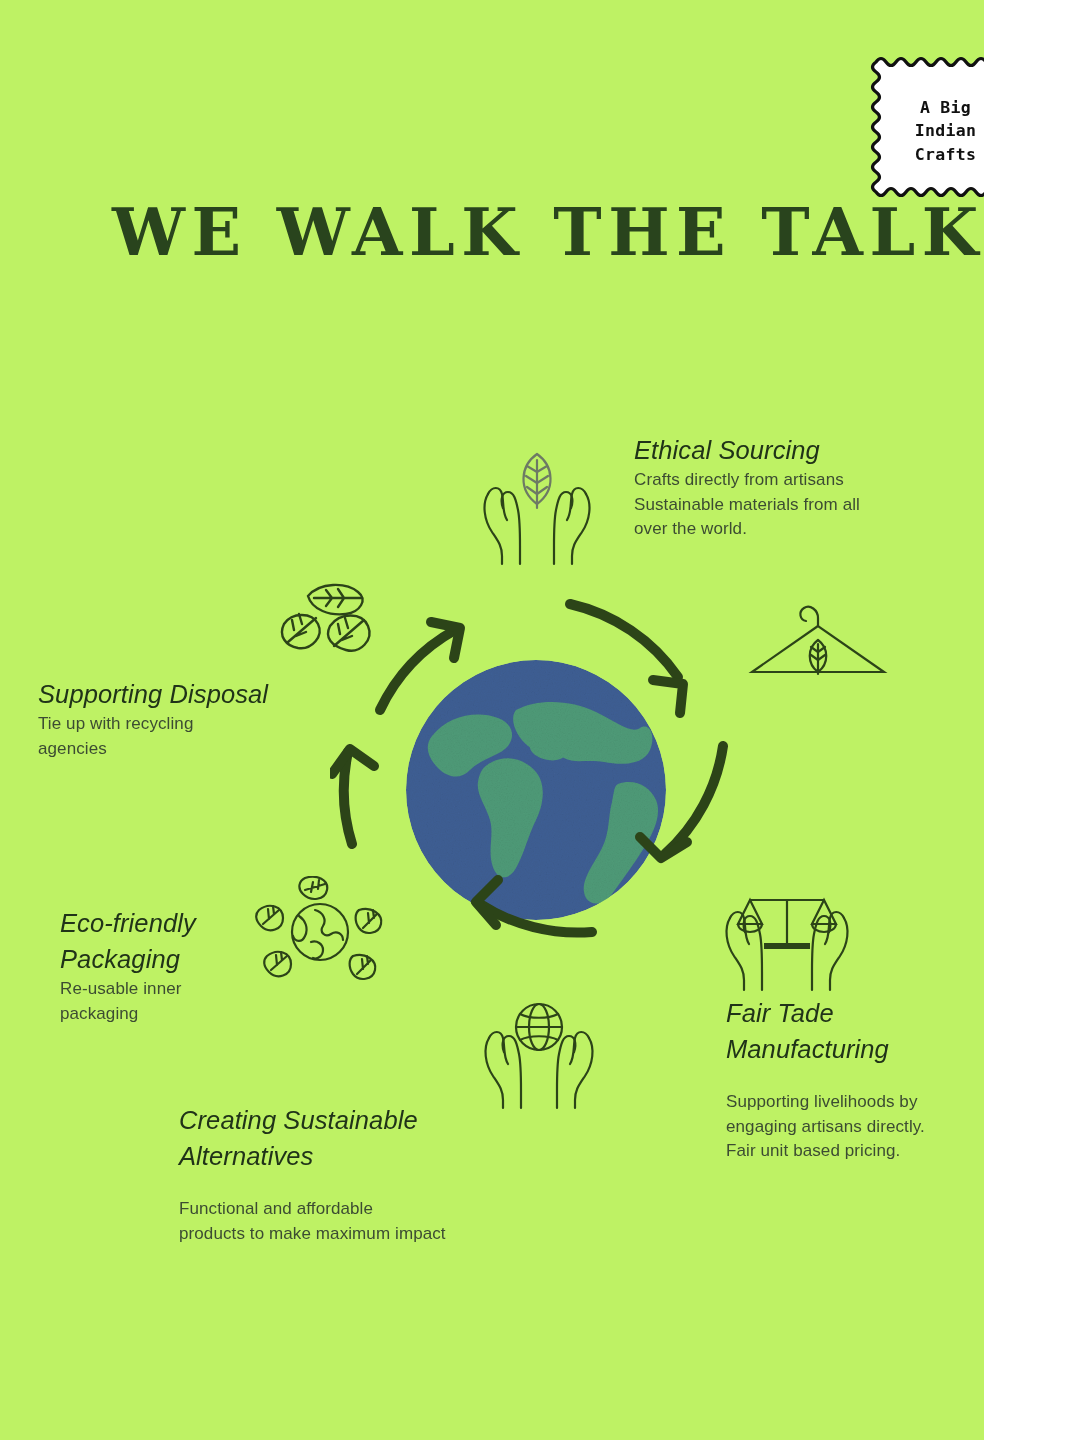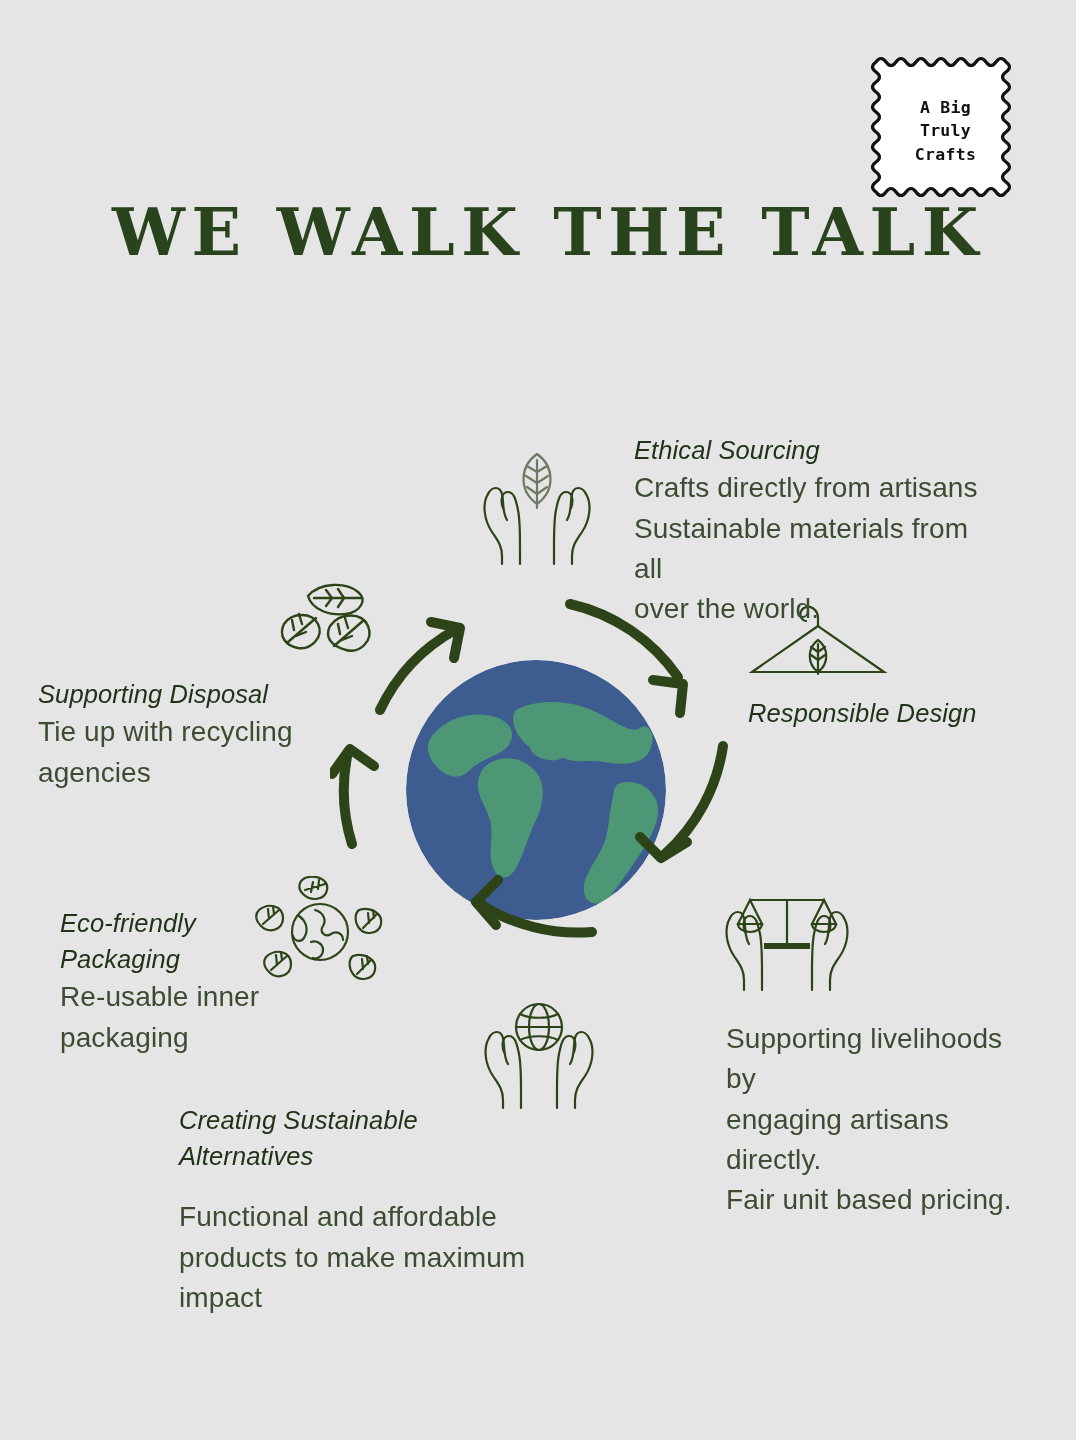--- a/index.html
+++ b/index.html
@@ -5,23 +5,23 @@
   html, body {
     margin: 0;
     padding: 0;
     background: #ffffff;
   }
   body {
     font-family: "Liberation Sans", sans-serif;
   }
   #page {
     position: relative;
-    width: 1076px;
+    width: 984px;
     height: 1440px;
-    background: #e5e5e5;
+    background: #bef264;
     overflow: hidden;
   }
 
   
   .logo-stamp {
     position: absolute;
     left: 868px;
     top: 52px;
     width: 155px;
     height: 158px;
@@ -100,21 +100,21 @@
     font-size: 25.5px;
     font-weight: normal;
     color: #203318;
     line-height: 1.42;
     white-space: pre-line;
     letter-spacing: 0.1px;
     font-style: italic;
   }
   .block .body {
     font-family: "Liberation Sans", sans-serif;
-    font-size: 28px;
+    font-size: 17px;
     font-weight: normal;
     color: #3c4c32;
     line-height: 1.44;
     white-space: pre-line;
     letter-spacing: 0.1px;
   }
   .block .body.gap { margin-top: 23px; }
 
   
   #blk-ethical      { left: 634px; top: 432px; width: 360px; }
@@ -143,21 +143,21 @@
                q7,5 0,10
                q-5,7 -10,0 q-5,-7 -10,0 q-5,7 -10,0 q-5,-7 -10,0 q-5,7 -10,0 q-5,-7 -10,0
                q-5,7 -10,0 q-5,-7 -10,0 q-5,7 -10,0 q-5,-7 -10,0 q-5,7 -10,0 q-5,-7 -10,0
                q-5,7 -10,0
                q-7,-5 0,-10 q7,-5 0,-10 q-7,-5 0,-10 q7,-5 0,-10 q-7,-5 0,-10 q7,-5 0,-10
                q-7,-5 0,-10 q7,-5 0,-10 q-7,-5 0,-10 q7,-5 0,-10 q-7,-5 0,-10 q7,-5 0,-10
                q-7,-5 0,-10 Z" fill="#ffffff" stroke="#111111" stroke-width="3.2" stroke-linejoin="round"></path>
     </svg>
     <div class="logo-text">
       <span>A Big</span>
-      <span>Truly</span>
+      <span>Indian</span>
       <span>Crafts</span>
     </div>
   </div>
 
   <div class="title">WE WALK THE TALK</div>
 
   <div class="earth-wrap">
     <svg width="264" height="264" viewBox="0 0 264 264" xmlns="http://www.w3.org/2000/svg">
       <defs>
         <clipPath id="globeClip">
@@ -335,24 +335,25 @@
   </div>
 
   <div class="block" id="blk-ethical">
     <div class="head">Ethical Sourcing</div>
     <div class="body">Crafts directly from artisans
 Sustainable materials from all
 over the world.</div>
   </div>
 
   <div class="block" id="blk-design">
-    <div class="head">Responsible Design</div>
   </div>
 
   <div class="block" id="blk-fairtrade">
+    <div class="head">Fair Tade
+Manufacturing</div>
     <div class="body gap">Supporting livelihoods by
 engaging artisans directly.
 Fair unit based pricing.</div>
   </div>
 
   <div class="block" id="blk-alternatives">
     <div class="head">Creating Sustainable
 Alternatives</div>
     <div class="body gap">Functional and affordable
 products to make maximum impact</div>

